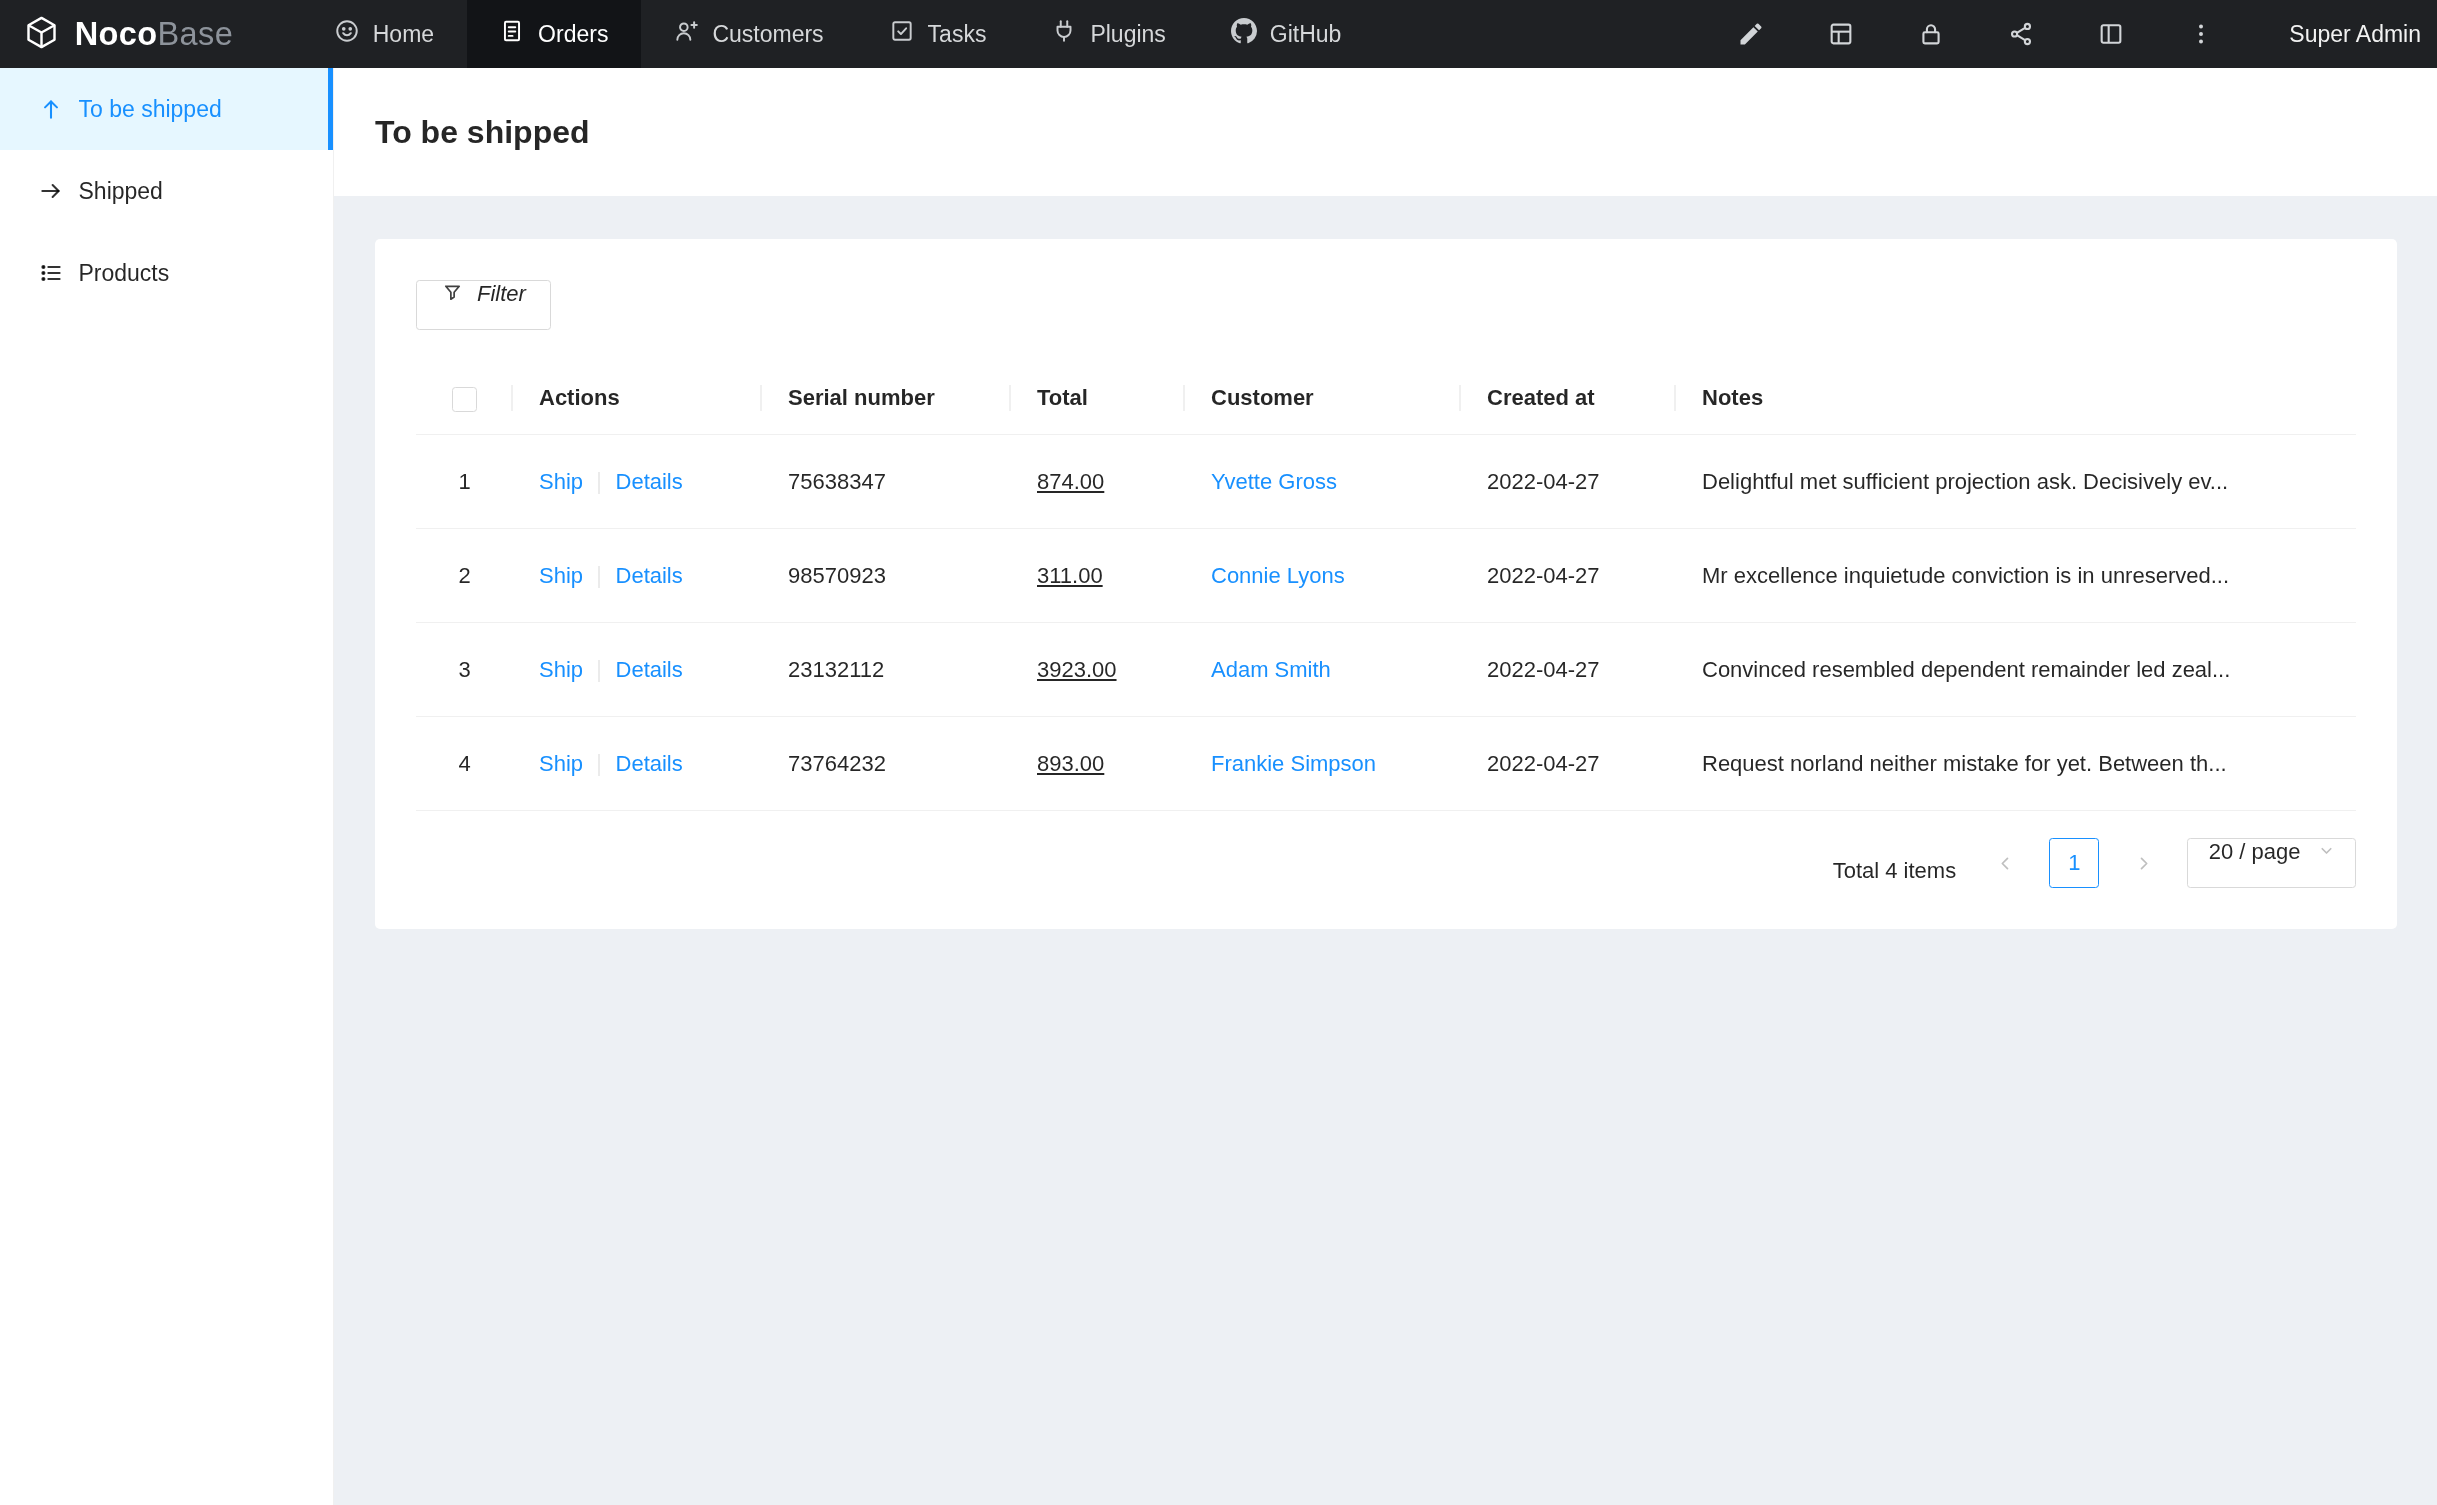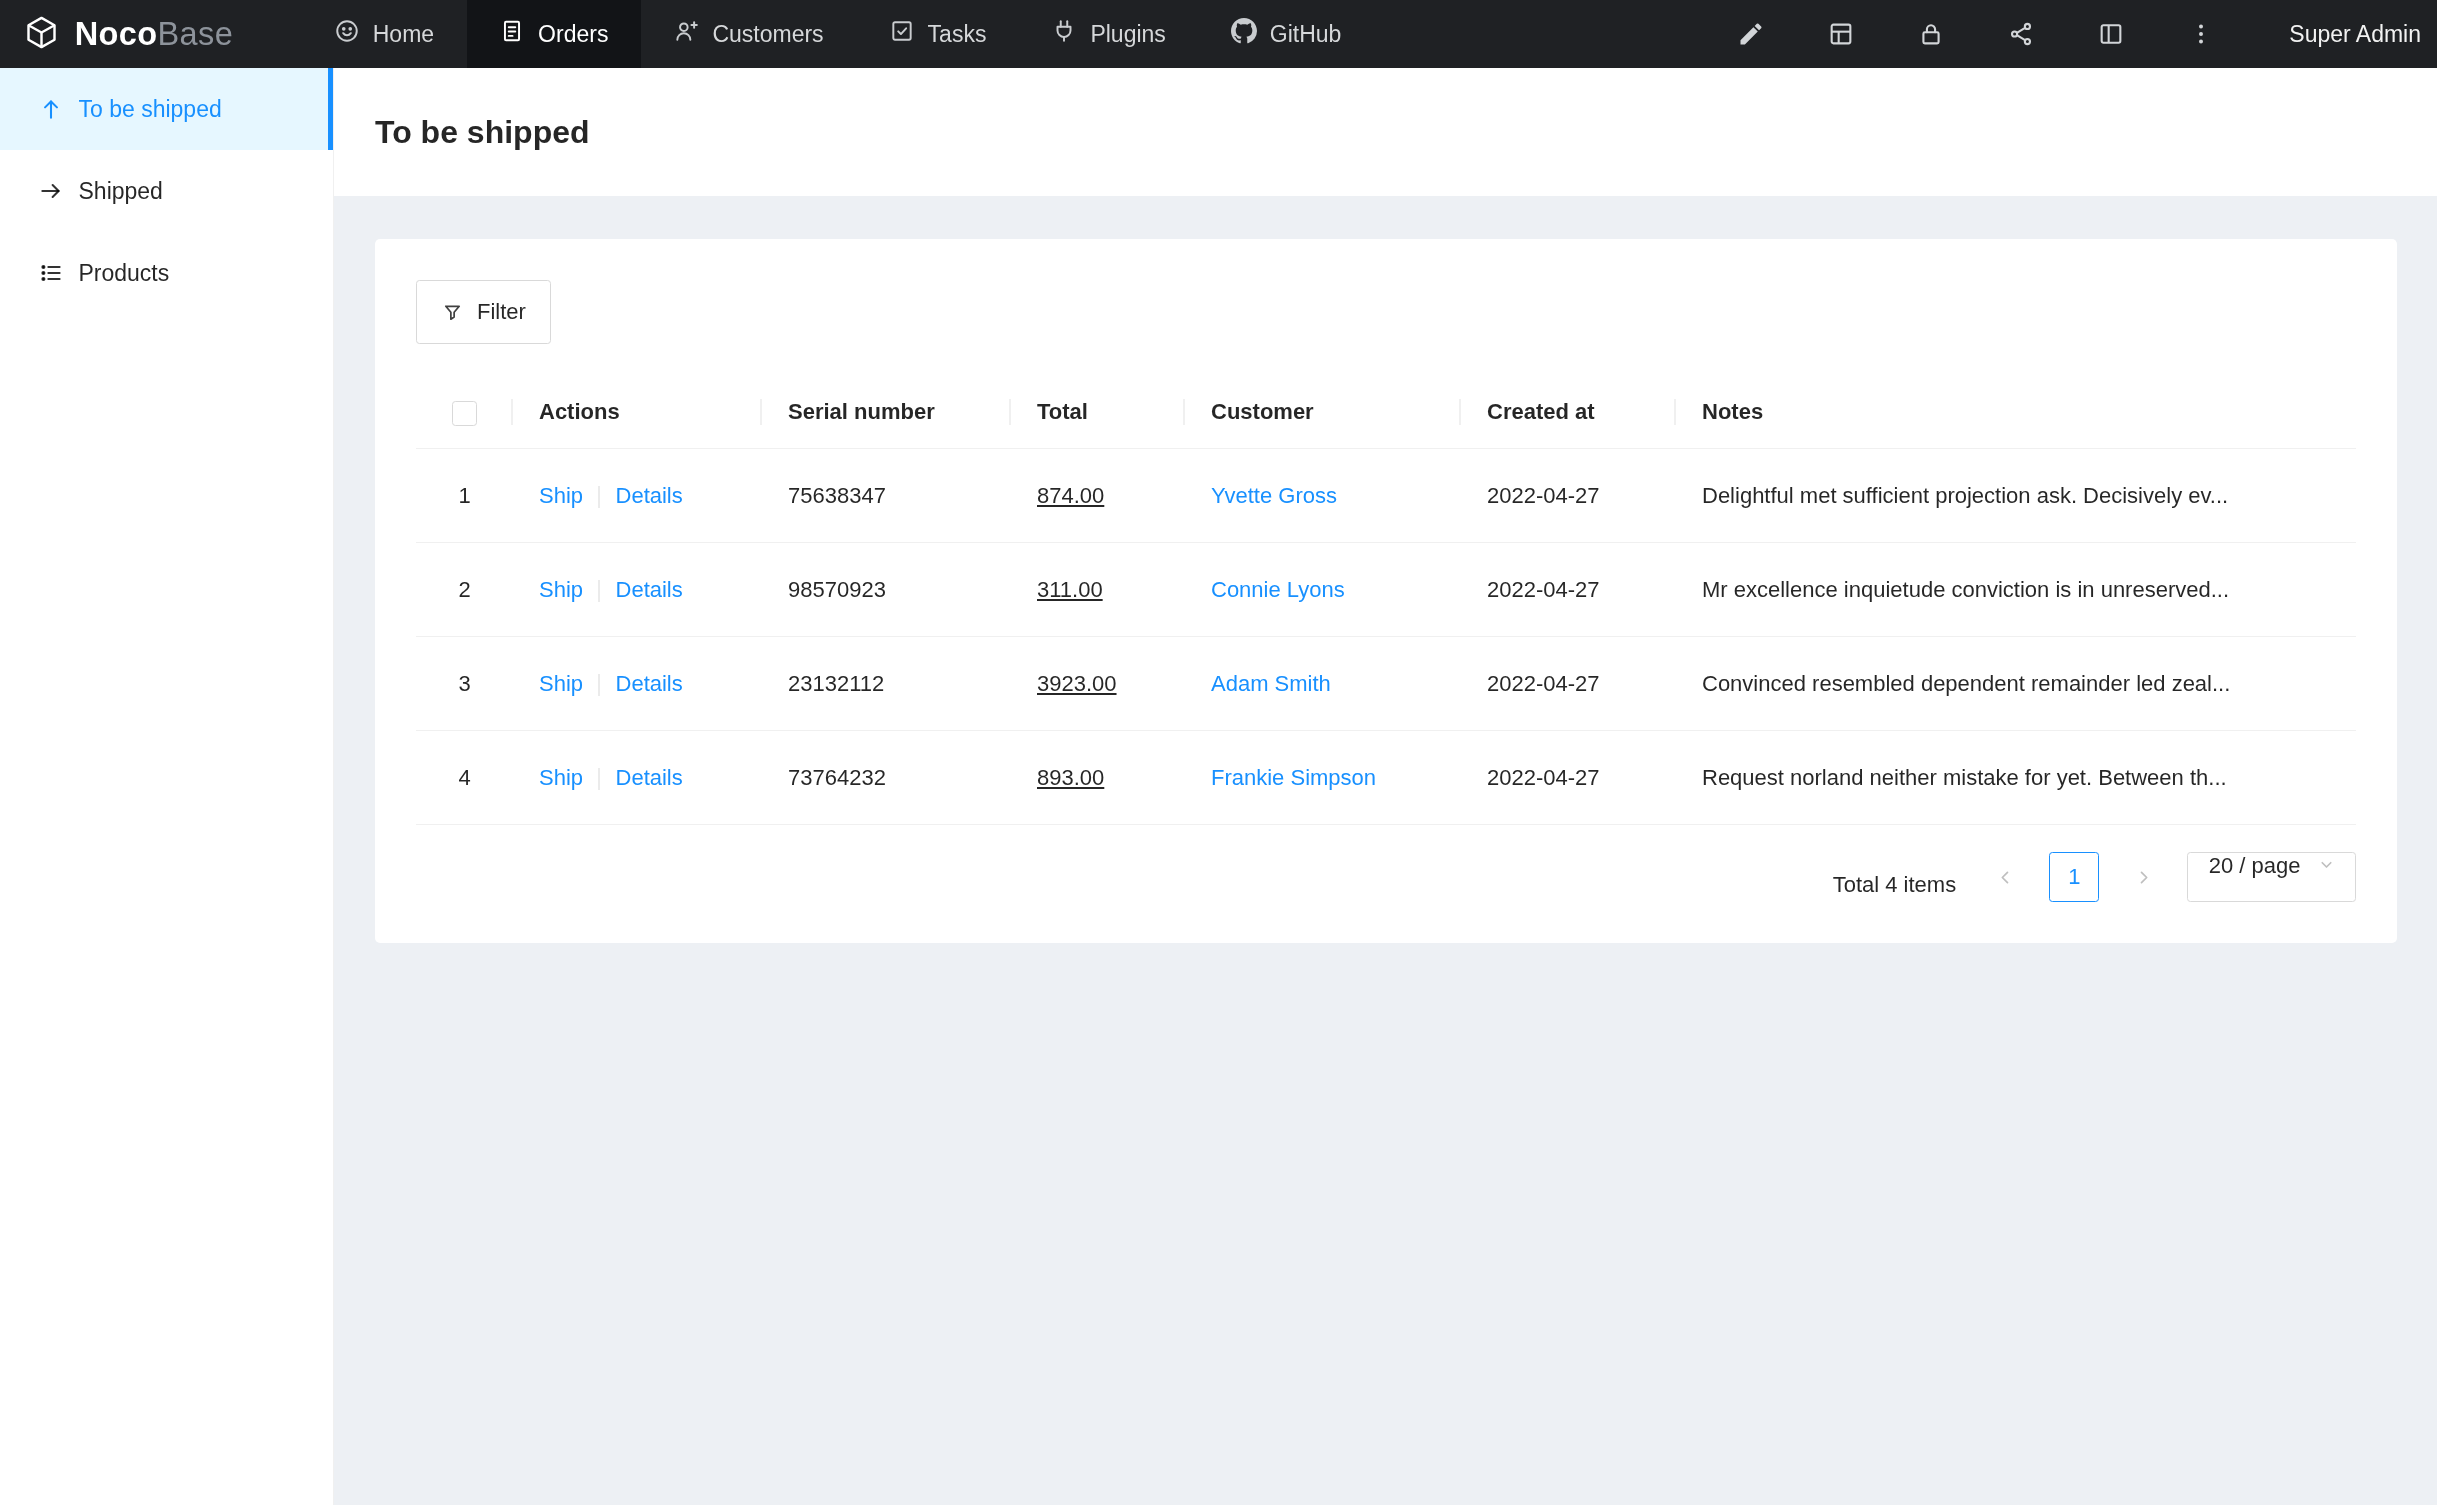--- a/index.html
+++ b/index.html
@@ -39,23 +39,23 @@
 
   .main { flex:1; display:flex; flex-direction:column; background:#edf0f4; min-width:0; }
   .page-header { height:128px; background:#ffffff; display:flex; align-items:center;
                  padding-left:41px; flex:none; }
   .page-title { font-size:32px; font-weight:600; color:rgba(0,0,0,0.85); }
 
   .content { flex:1; padding:43px 41px 0 41px; }
   .card { background:#ffffff; border-radius:5.1px; padding:41px; }
 
   
-  .filter-btn { display:inline-flex; align-items:center; gap:13px; height:64px; padding:0 24px;
+  .filter-btn { display:inline-flex; gap:13px; height:50px; padding:0 24px;
                 background:#ffffff; border:1.7px solid #d9d9d9; border-radius:3.4px; font-size:22px;
-                color:rgba(0,0,0,0.85); cursor:pointer; font-family:inherit; }
+                color:rgba(0,0,0,0.85); cursor:pointer; font-family:inherit;font-style:italic; }
   .filter-btn .i { width:23px; height:23px; color:rgba(0,0,0,0.75); }
 
   
   table { width:100%; border-collapse:collapse; margin-top:32.5px; table-layout:fixed; }
   th { text-align:left; font-size:22px; font-weight:600; color:rgba(0,0,0,0.85);
        height:72px; padding:0 26px; border-bottom:1.7px solid #f0f0f0; position:relative;
        background:#ffffff; white-space:nowrap; }
   th:not(:last-child)::after { content:""; position:absolute; right:0; top:50%;
        transform:translateY(-50%); width:1.7px; height:26px; background:rgba(0,0,0,0.06); }
   td { font-size:22px; height:94px; padding:4px 26px; border-bottom:1.7px solid #f0f0f0;

